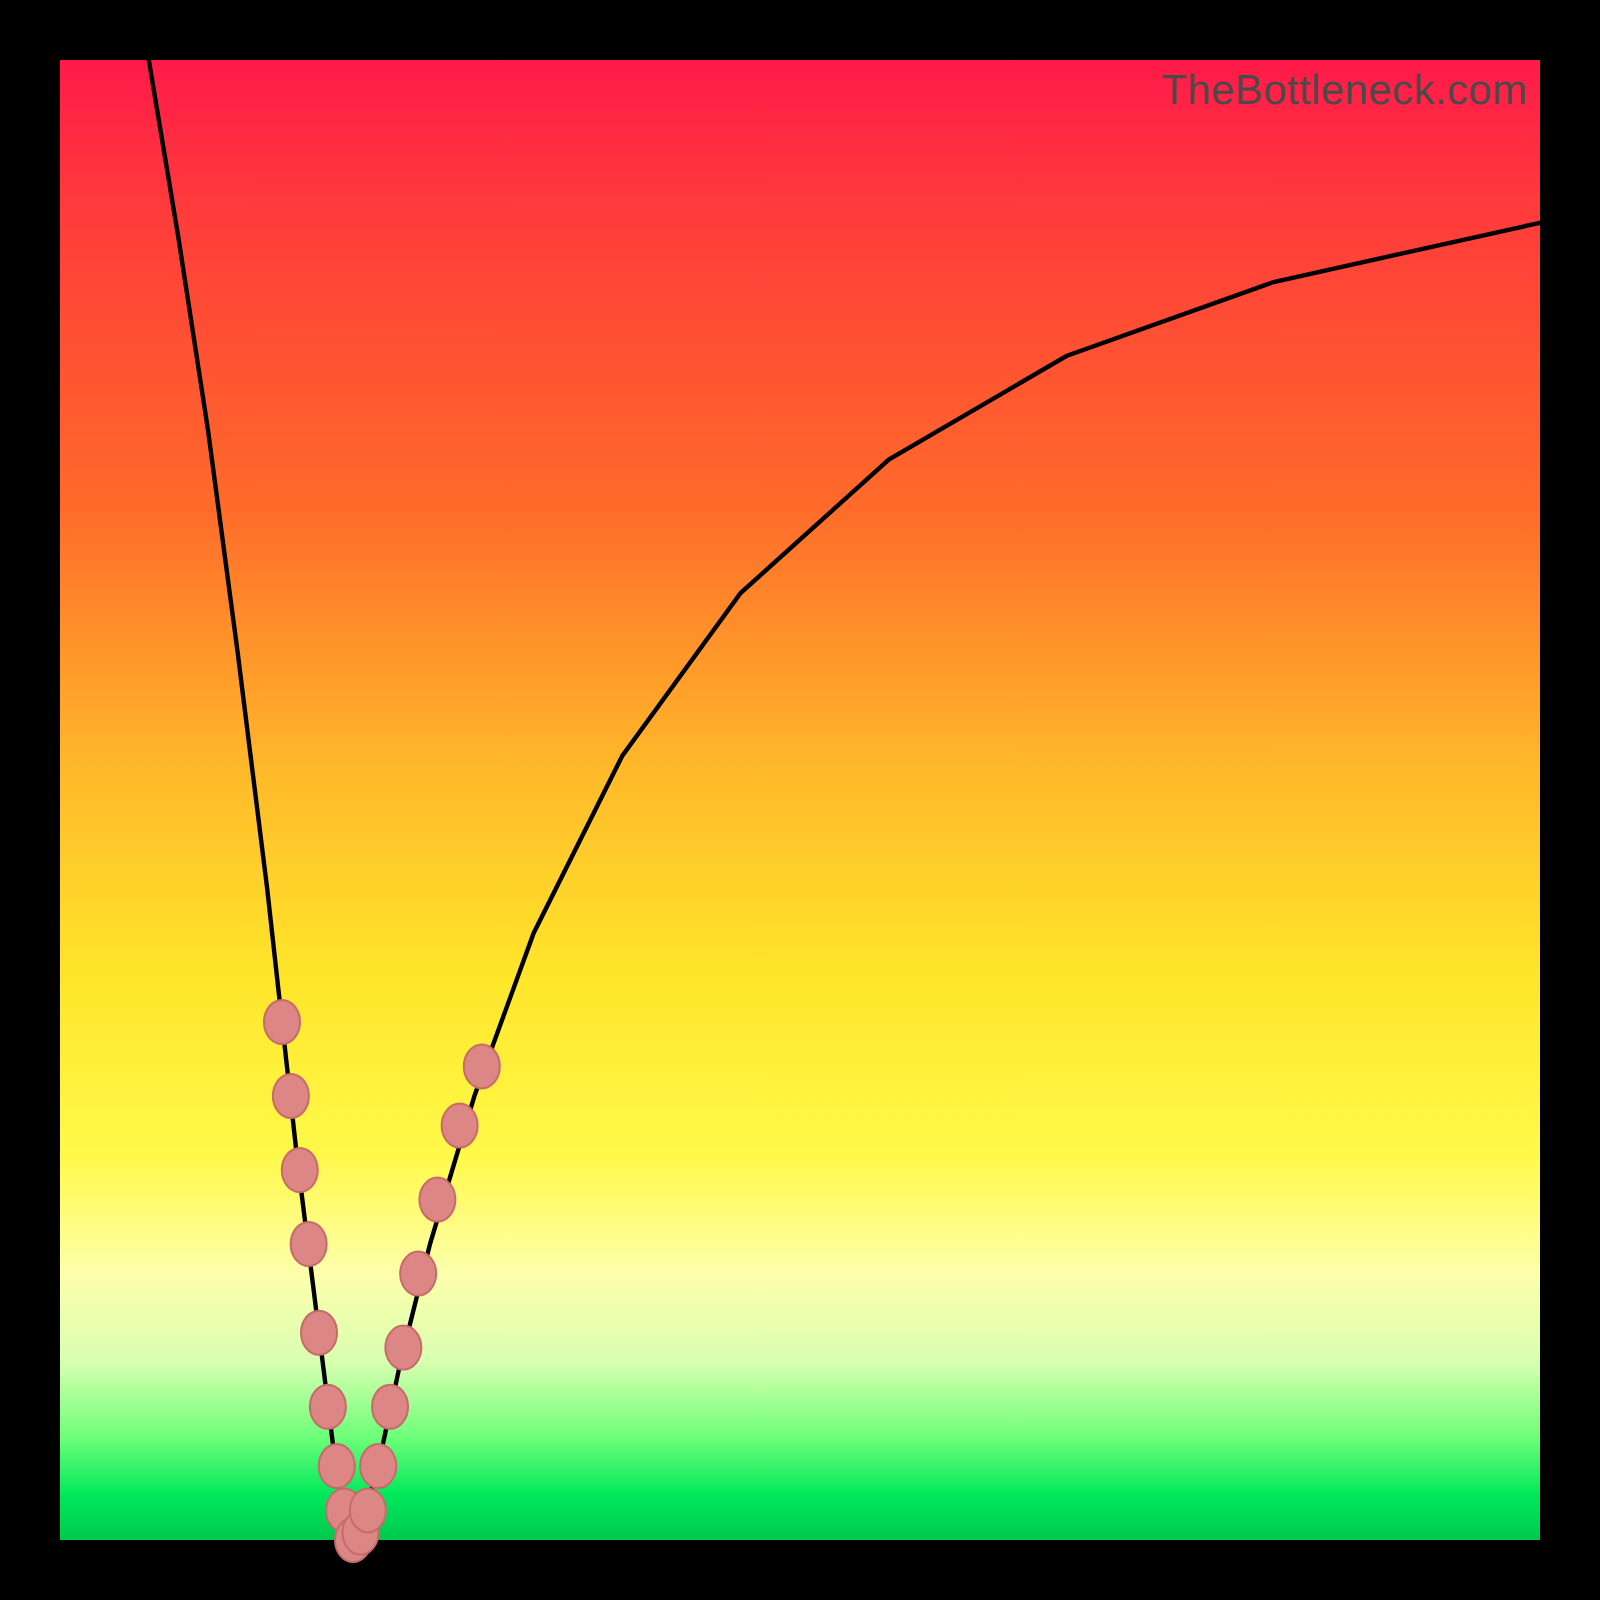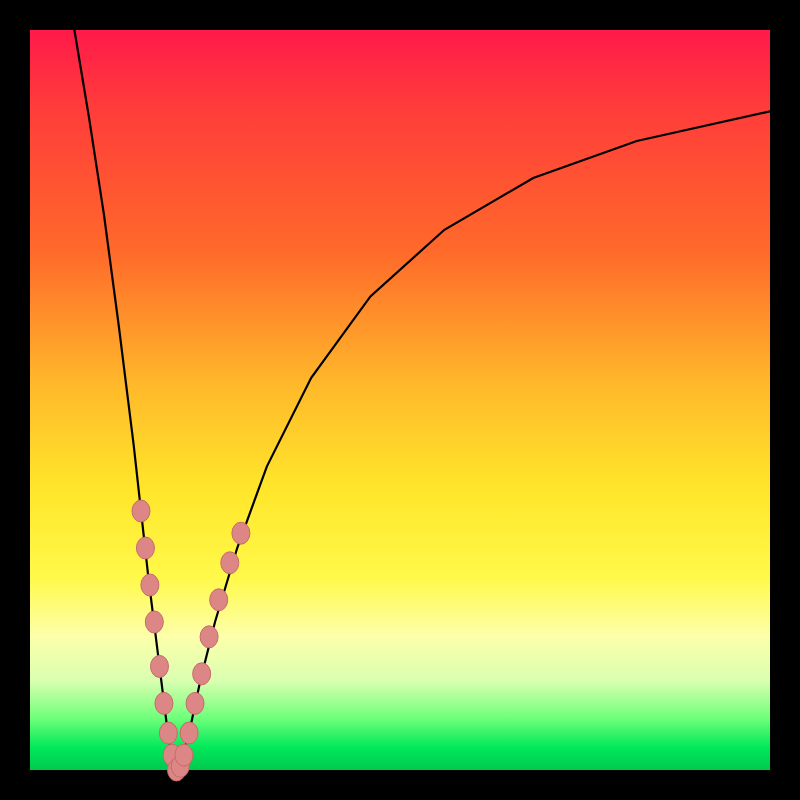--- a/index.html
+++ b/index.html
@@ -64,20 +64,21 @@
     height: 740px;
     overflow: visible;
   }
 </style>
 </head>
 <body>
 
 <div class="frame">
   <div class="plot">
     <div class="grad"></div>
+    <div class="watermark">TheBottleneck.com</div>
     <svg class="curve" viewBox="0 0 740 740">
       <g>
         <path id="path-left" fill="none" stroke-width="2.2" stroke-linecap="round" d="M44.40 0.00 L59.20 88.80 L74.00 185.00 L88.80 296.00 L103.60 414.40 L118.40 547.60 L129.50 636.40 L136.90 695.60 L142.08 728.90 L146.52 740.00 " stroke="#000000"></path>
         <path id="path-right" fill="none" stroke-width="2.2" stroke-linecap="round" d="M146.52 740.00 L151.70 728.90 L159.10 703.00 L170.20 651.20 L185.00 592.00 L207.20 518.00 L236.80 436.60 L281.20 347.80 L340.40 266.40 L414.40 199.80 L503.20 148.00 L606.80 111.00 L740.00 81.40 " stroke="#000000"></path>
       </g>
       <g id="markers">
           <ellipse cx="111.00" cy="481.00" rx="9" ry="11" fill="#dd8686" stroke="#c76a6a" stroke-width="1"></ellipse>
           <ellipse cx="115.44" cy="518.00" rx="9" ry="11" fill="#dd8686" stroke="#c76a6a" stroke-width="1"></ellipse>
           <ellipse cx="119.88" cy="555.00" rx="9" ry="11" fill="#dd8686" stroke="#c76a6a" stroke-width="1"></ellipse>
           <ellipse cx="124.32" cy="592.00" rx="9" ry="11" fill="#dd8686" stroke="#c76a6a" stroke-width="1"></ellipse>

